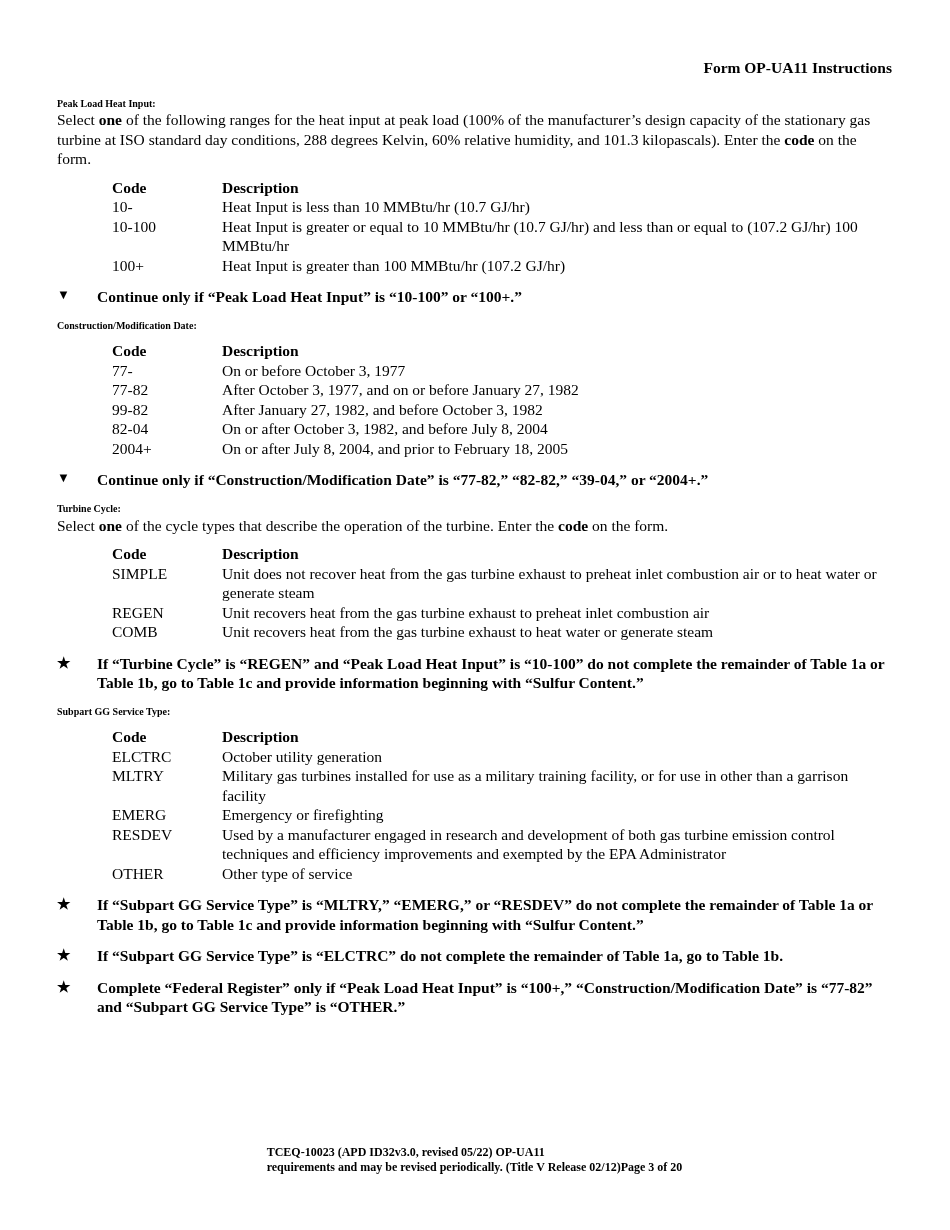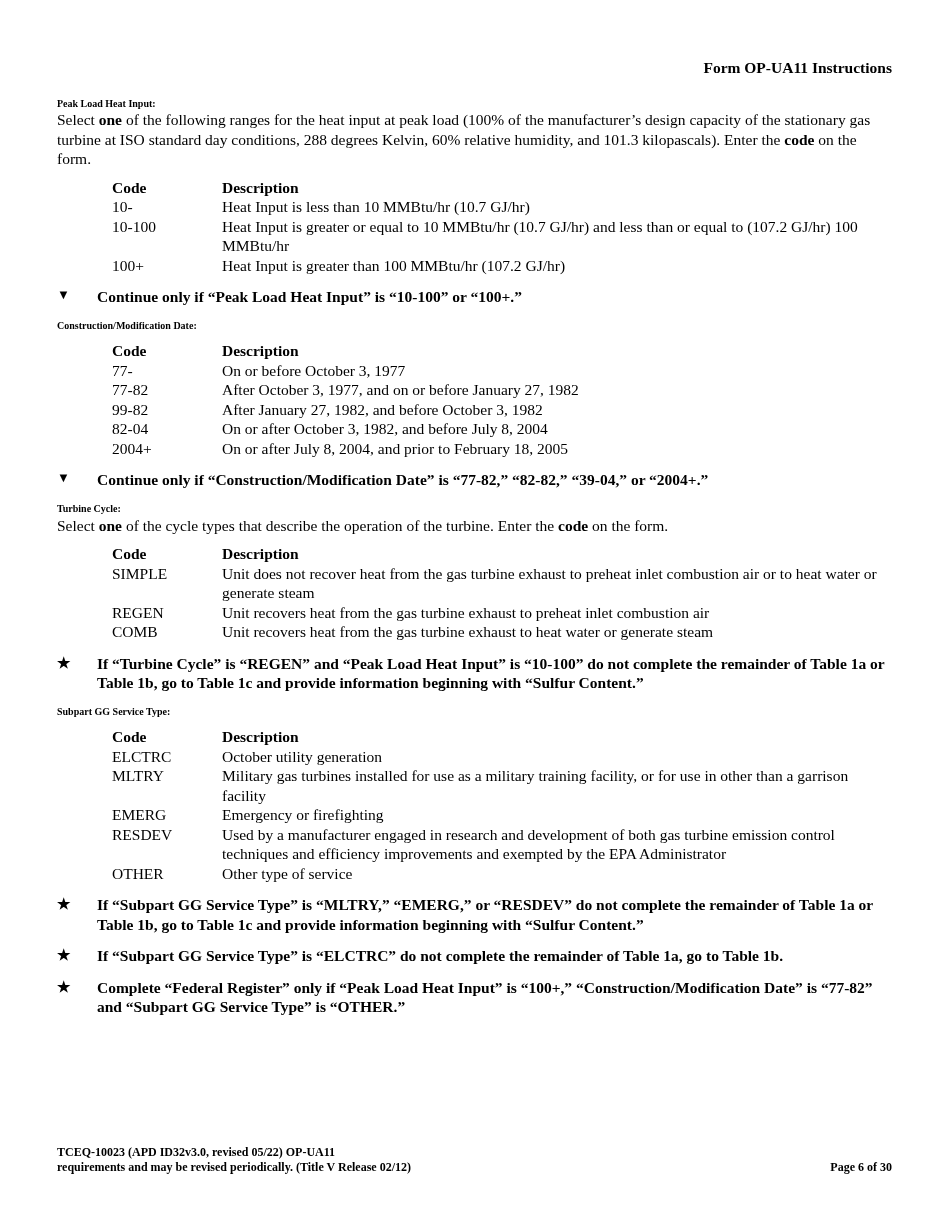--- a/index.html
+++ b/index.html
@@ -25,21 +25,21 @@
   .thead .cell { font-weight:bold; }
   .cell { }
   .cell.desc { padding-right:4px; }
   .note { display:flex; font-weight:bold; margin:12px 0; }
   .note .marker { flex:0 0 40px; width:40px; }
   .note .marker.triangle { font-size:13px; }
   .note .marker.star { font-size:15px; }
   .note-text { flex:1; }
   .footer {
     position:absolute; left:57px; right:58px; bottom:56px;
-    display:flex; justify-content:space-between; align-items:flex-end;
+    display:flex; justify-content:center; align-items:flex-end;
     font-size:12px; font-weight:bold; line-height:1.2;
   }
   .footer-left { }
   .page-number { white-space:nowrap; }
 </style>
 </head>
 <body>
 
 <div class="page">
 
@@ -196,14 +196,14 @@
       </div>
   </section>
 
 </div>
 
 <div class="footer">
   <div class="footer-left">
     <div>TCEQ-10023 (APD ID32v3.0, revised 05/22) OP-UA11</div>
     <div>requirements and may be revised periodically. (Title V Release 02/12)</div>
   </div>
-  <div class="page-number">Page 6 of 30</div>
+  <div class="page-number">Page 3 of 20</div>
 </div>
 
 </body></html>

